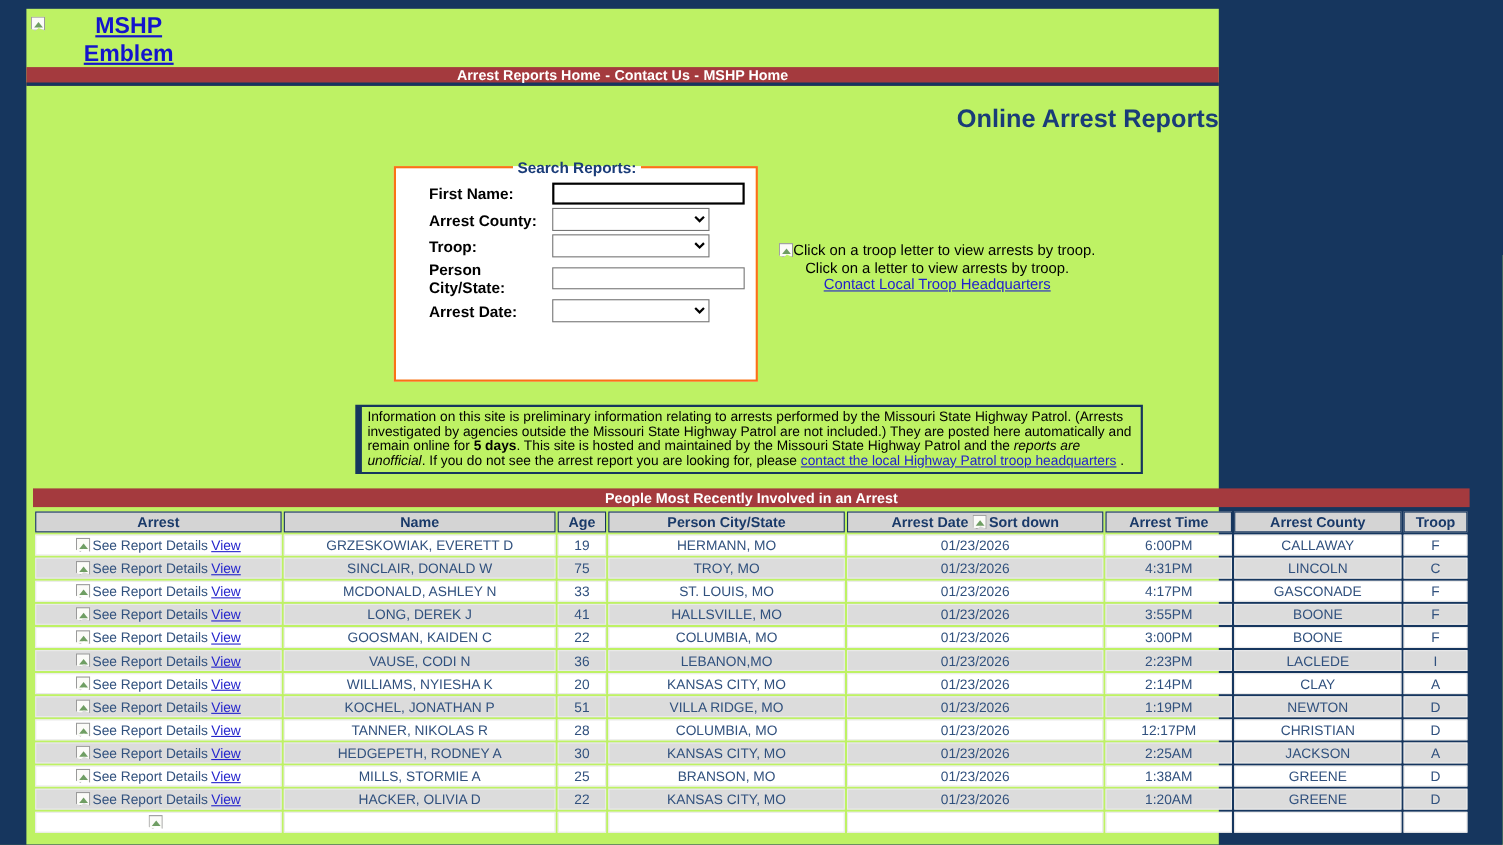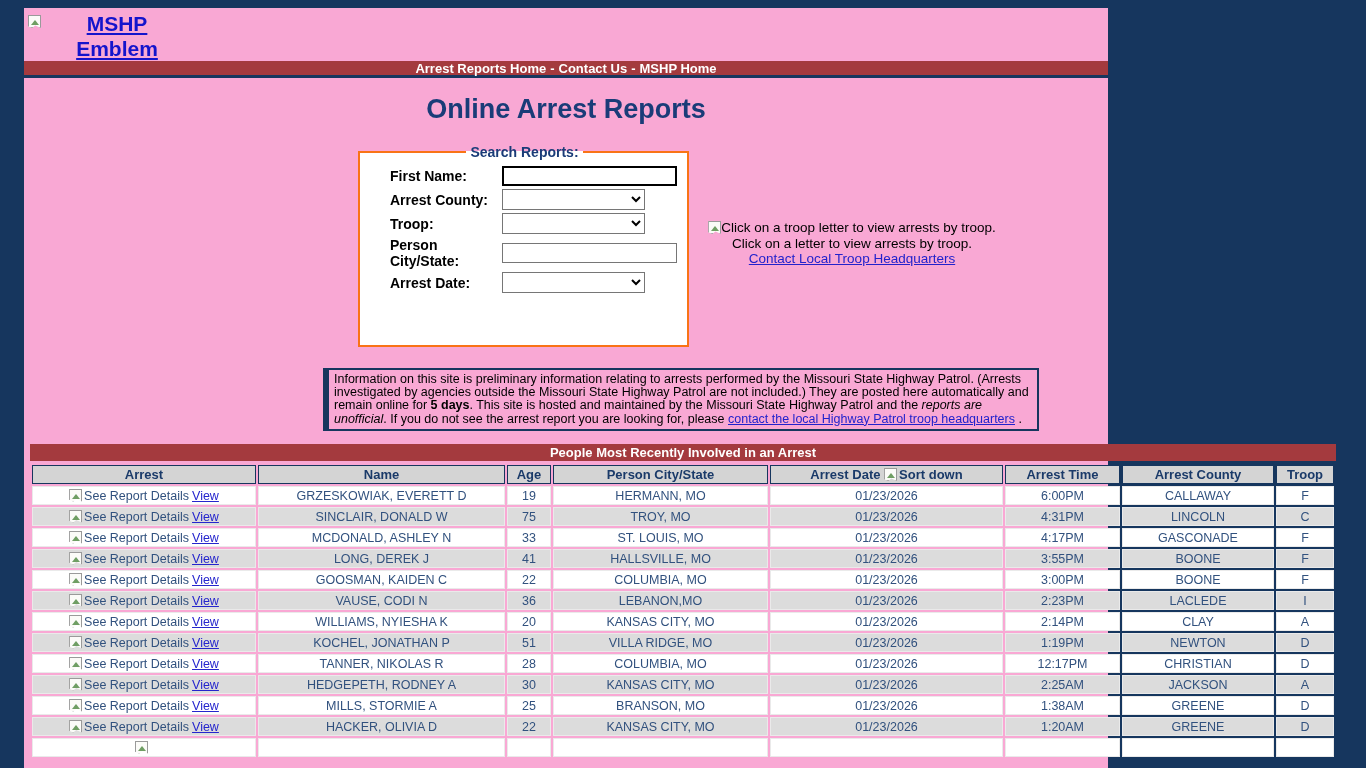--- a/index.html
+++ b/index.html
@@ -1,35 +1,35 @@
 <!DOCTYPE html>
 <html><head>
 <meta charset="utf-8">
 <style>
   * { margin:0; padding:0; box-sizing:border-box; }
   html,body { width:1366px; height:768px; }
   body { font-family:"Liberation Sans", sans-serif; background:#16365E; }
   .page { position:relative; width:1366px; height:768px; overflow:hidden; background:#16365E; }
-  .content { position:absolute; left:24px; top:8px; width:1084px; height:760px; background:#f9a8d4; }
+  .content { position:absolute; left:24px; top:8px; width:1084px; height:760px; background:#bef264; }
 
   
   .emblem { position:absolute; left:4px; top:3px; width:152px; }
   .bimg { display:inline-block; width:13px; height:13px; border:1px solid #9a9a9a; background:#fbfbf8; position:relative; vertical-align:-2px;
           clip-path:polygon(0 0,100% 0,100% 100%,55% 80%,32% 100%,0 86%); }
   .bimg::after { content:""; position:absolute; left:2px; top:4px; border-left:4px solid transparent; border-right:4px solid transparent; border-bottom:5px solid #6f9e63; }
   .emblem .bimg { float:left; margin-top:4px; }
   .emblem a { display:block; margin-left:26px; text-align:center; font-size:21px; font-weight:bold; color:#1414CC; text-decoration:underline; line-height:25px; }
 
   
   .navbar { position:absolute; left:0; top:53px; width:100%; height:17px; background:#A43A3E; border-bottom:3px solid #16365E;
             text-align:center; color:#fff; font-size:13px; font-weight:bold; line-height:16px; }
   .navbar a { color:#fff; text-decoration:none;text-align:right; }
   .navbar .sep { margin:0 4px; }
 
-  .title { position:absolute; left:0; top:86px; width:100%; text-align:center; font-size:27px; font-weight:bold; color:#1A3C78; }
+  .title { position:absolute; left:0; top:86px; width:100%; text-align:right; font-size:23px; font-weight:bold; color:#1A3C78; }
 
   
   fieldset.search { position:absolute; left:334px; top:136px; width:317px; height:203px; border:2px solid #f97316; background:#fff; padding:6px 10px 4px 12px; }
   fieldset.search legend { margin:0 auto; padding:0 4px; font-size:14px; font-weight:bold; color:#1A3C78; }
   .frow { display:flex; align-items:center; margin-bottom:3px;margin-left:18px; }
   .frow label { width:112px; font-size:14px; font-weight:bold; color:#000; line-height:16px; flex-shrink:0; }
   .frow input[type=text] { width:175px; height:20px; border:1px solid #767676; font-size:13px; padding:0 3px; }
   .frow input[type=text].focused { border:2px solid #000; }
   .frow select { width:143px; height:21px; border:1px solid #767676; font-size:13px; background:#fff; }
   .btnrow { text-align:center; margin-top:6px; }

